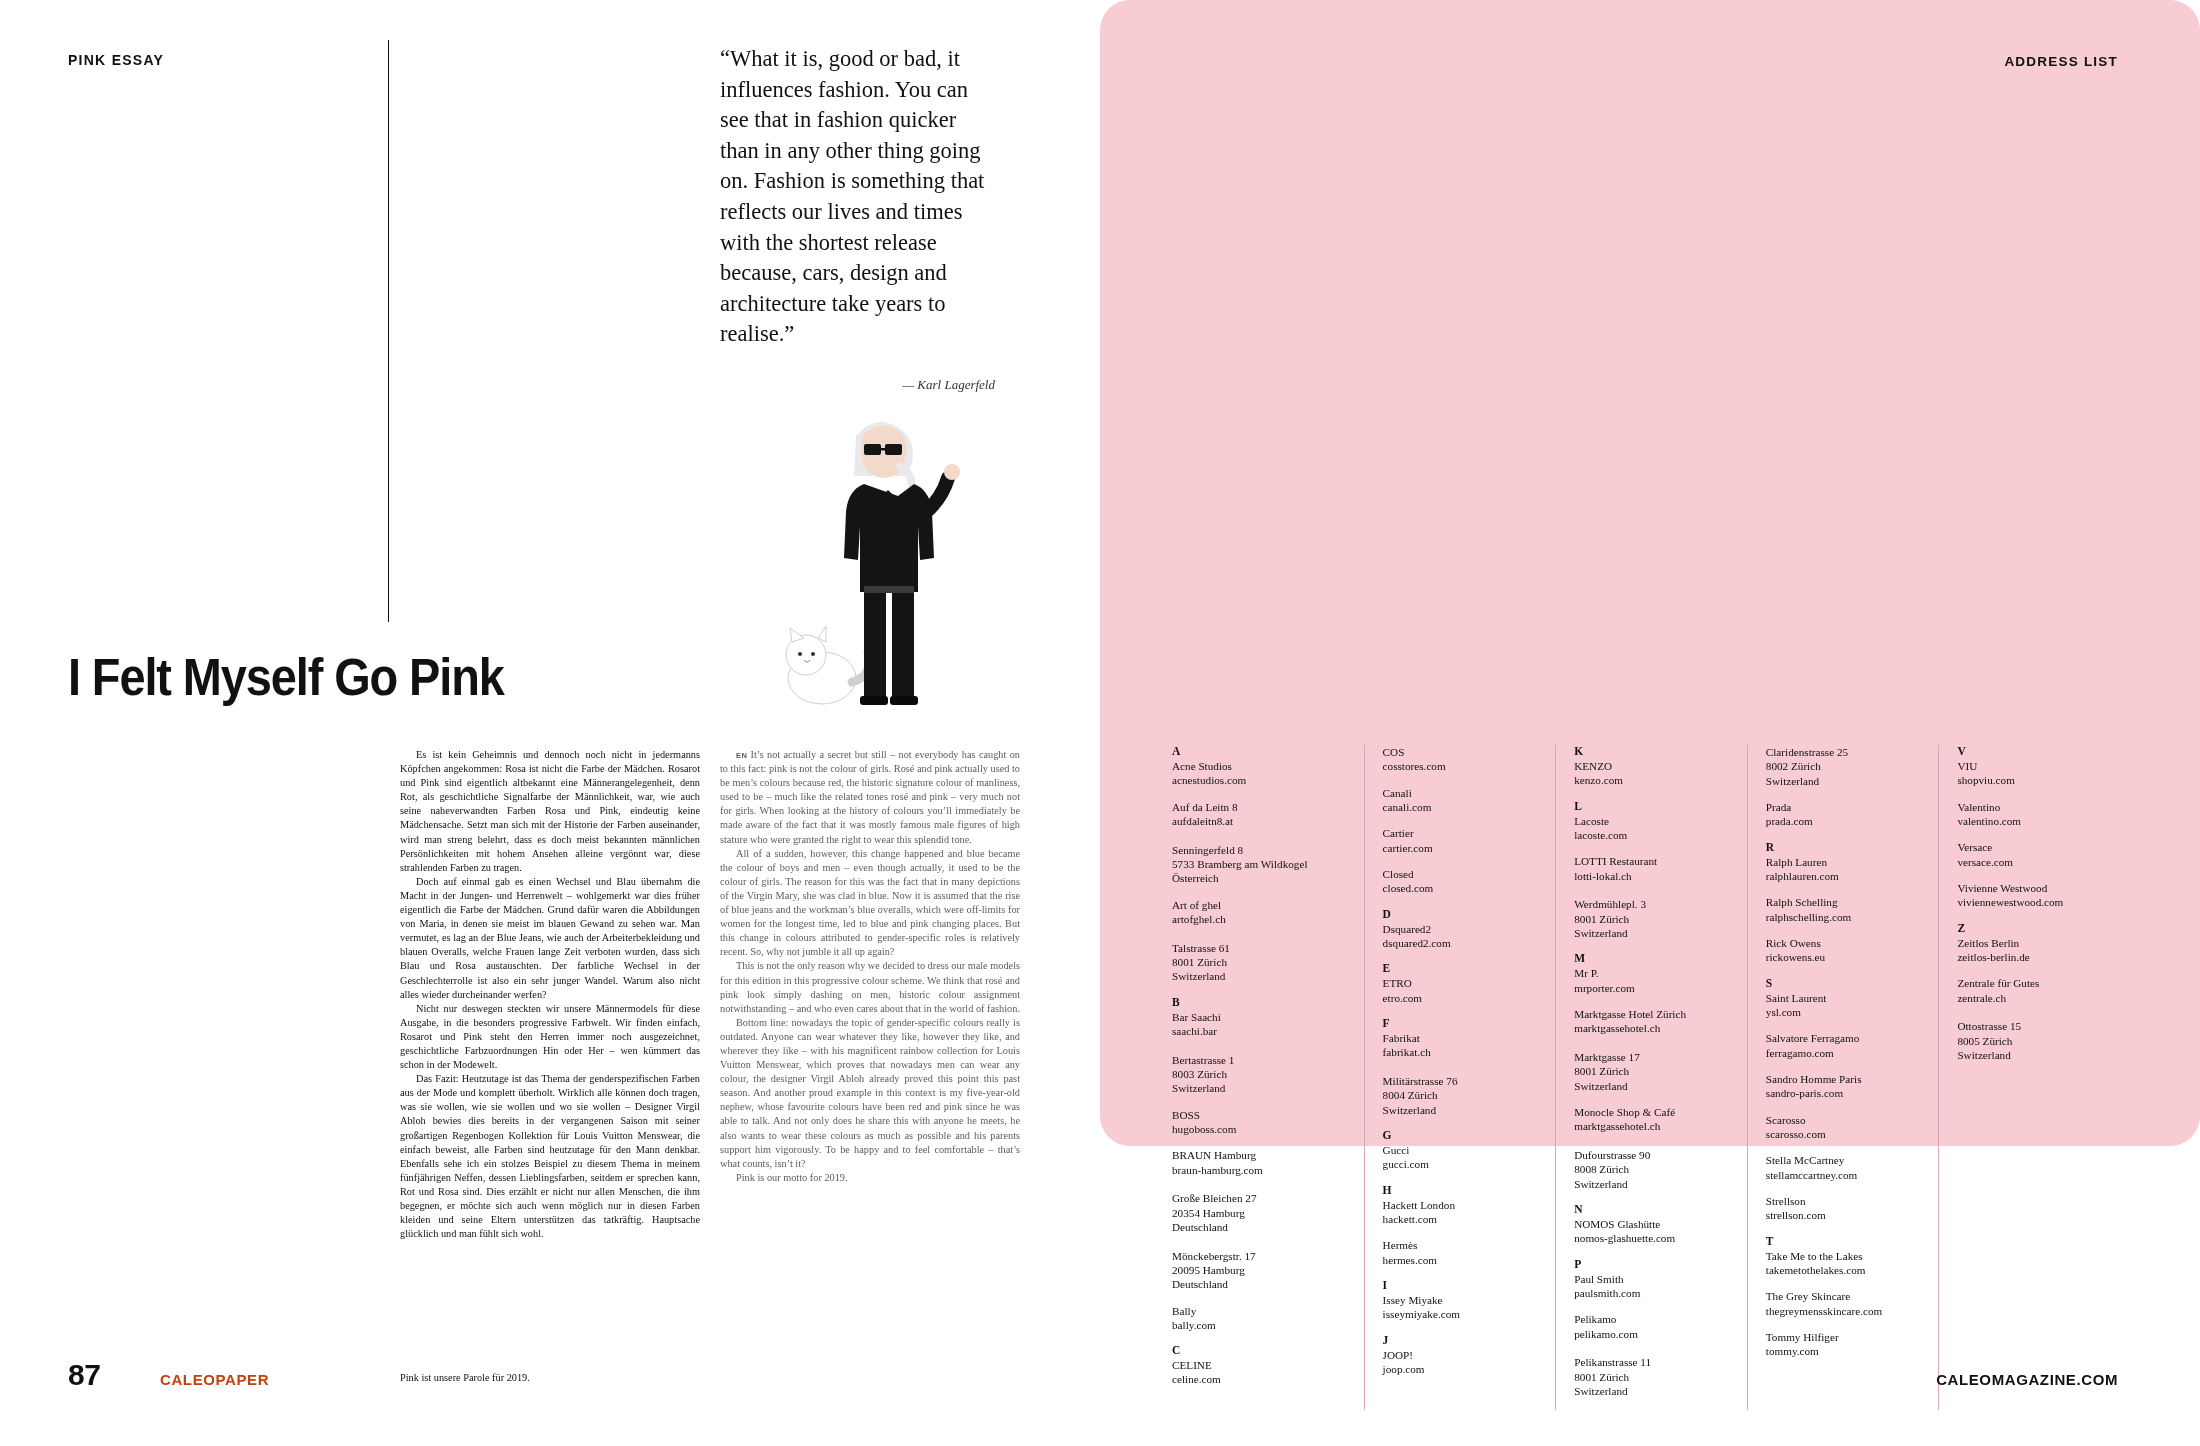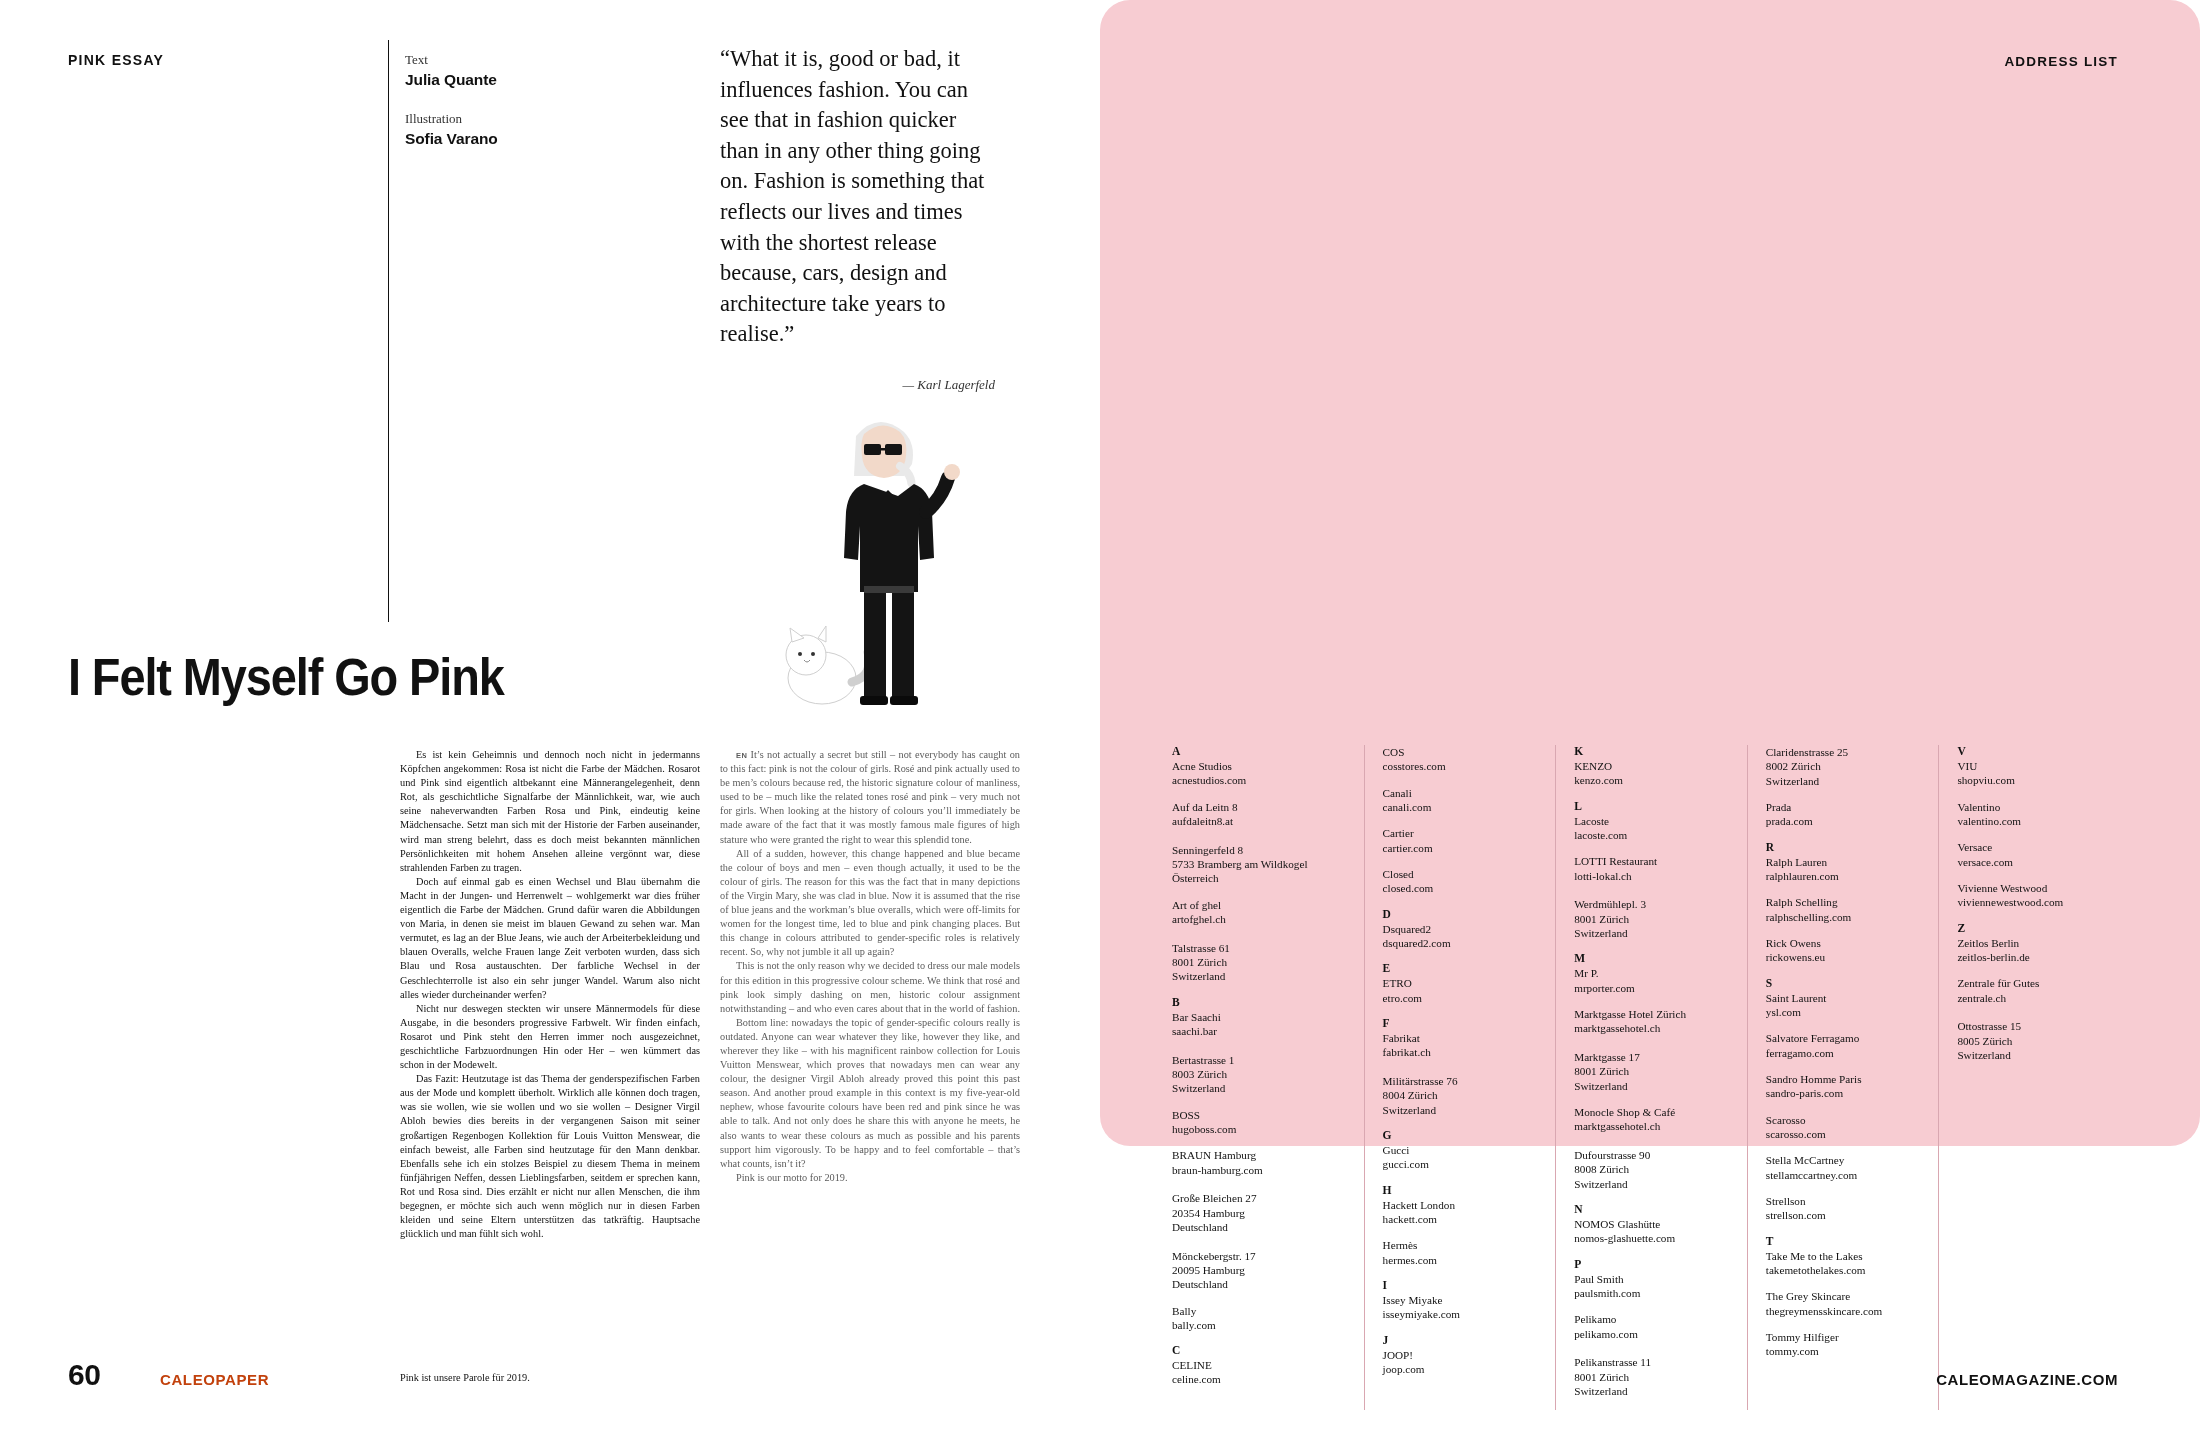--- a/index.html
+++ b/index.html
@@ -234,26 +234,20 @@
 </style>
 </head>
 <body>
 
 <div class="spread">
 
   <div class="page-left">
 
     <div class="kicker">PINK ESSAY</div>
 
-    <div class="credits">
-      <div class="lbl">Text</div>
-      <div class="nm">Julia Quante</div>
-      <div class="lbl">Illustration</div>
-      <div class="nm">Sofia Varano</div>
-    </div>
 
     <div class="vrule"></div>
 
     <div class="pullquote">
       <div>“What it is, good or bad, it influences fashion. You can see that in fashion quicker than in any other thing going on. Fashion is something that reflects our lives and times with the shortest release because, cars, design and architecture take years to realise.”</div>
       <div class="attrib">— Karl Lagerfeld</div>
     </div>
 
     <div class="illustration">
       <svg viewBox="0 0 260 330" width="260" height="330">
@@ -316,21 +310,21 @@
       <p>
         <span class="entag">EN</span>
         <span>It’s not actually a secret but still – not everybody has caught on to this fact: pink is not the colour of girls. Rosé and pink actually used to be men’s colours because red, the historic signature colour of manliness, used to be – much like the related tones rosé and pink – very much not for girls. When looking at the history of colours you’ll immediately be made aware of the fact that it was mostly famous male figures of high stature who were granted the right to wear this splendid tone.</span>
       </p>
       <p>All of a sudden, however, this change happened and blue became the colour of boys and men – even though actually, it used to be the colour of girls. The reason for this was the fact that in many depictions of the Virgin Mary, she was clad in blue. Now it is assumed that the rise of blue jeans and the workman’s blue overalls, which were off-limits for women for the longest time, led to blue and pink changing places. But this change in colours attributed to gender-specific roles is relatively recent. So, why not jumble it all up again?</p>
       <p>This is not the only reason why we decided to dress our male models for this edition in this progressive colour scheme. We think that rosé and pink look simply dashing on men, historic colour assignment notwithstanding – and who even cares about that in the world of fashion.</p>
       <p>Bottom line: nowadays the topic of gender-specific colours really is outdated. Anyone can wear whatever they like, however they like, and wherever they like – with his magnificent rainbow collection for Louis Vuitton Menswear, which proves that nowadays men can wear any colour, the designer Virgil Abloh already proved this point this past season. And another proud example in this context is my five-year-old nephew, whose favourite colours have been red and pink since he was able to talk. And not only does he share this with anyone he meets, he also wants to wear these colours as much as possible and his parents support him vigorously. To be happy and to feel comfortable – that’s what counts, isn’t it?</p>
       <p>Pink is our motto for 2019.</p>
     </div>
 
-    <div class="folio-num">60</div>
+    <div class="folio-num">87</div>
     <div class="folio-brand">CALEOPAPER</div>
   </div>
 
   <div class="page-right">
     <div class="addr-head">ADDRESS LIST</div>
     <div class="addr-grid" id="addr-grid">
         <div class="addr-col">
           <div class="letter">A</div>
           <div class="entry">
             <div class="nm">Acne Studios</div>

